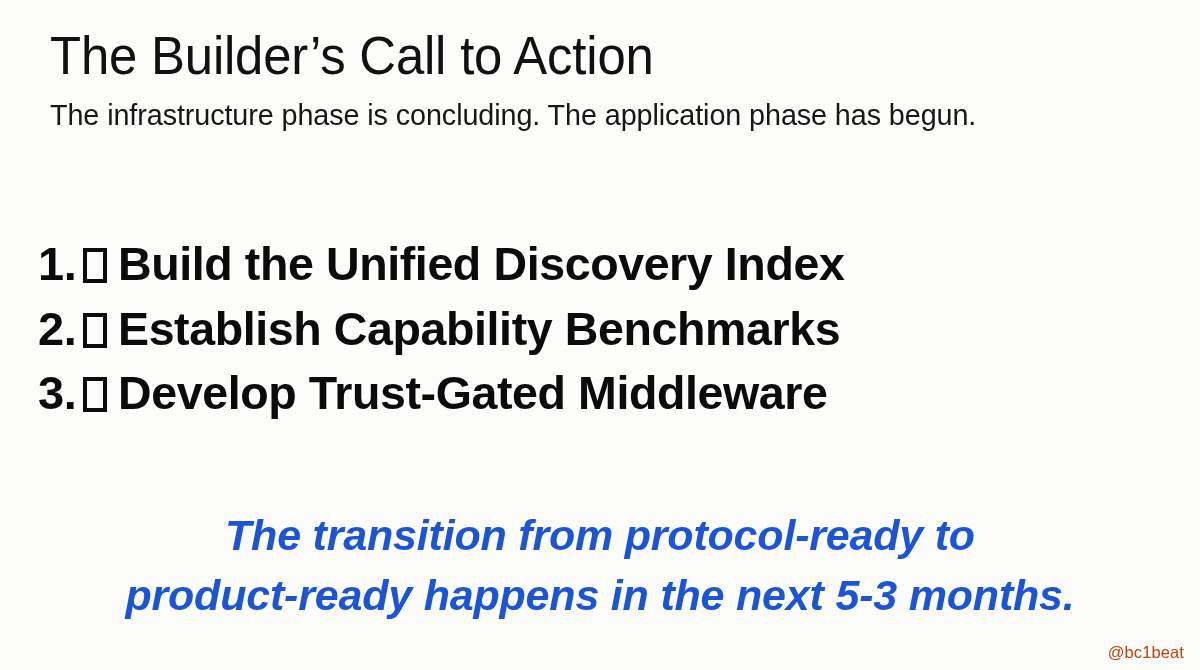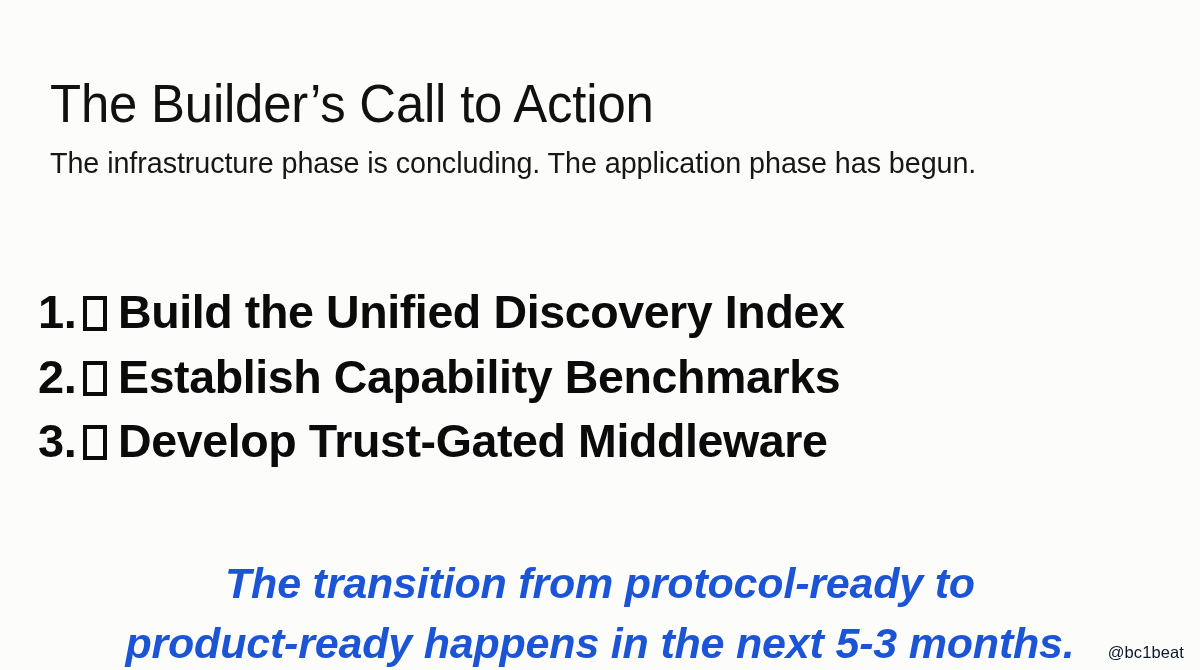--- a/index.html
+++ b/index.html
@@ -13,21 +13,20 @@
     font-family: "Liberation Sans", sans-serif;
     overflow: hidden;
     position: relative;
     -webkit-font-smoothing: antialiased;
   }
 
   .slide {
     position: absolute;
     inset: 0;
     background: #fcfcfa;
-    margin-top: 48px;
   }
 
   
   .header {
     position: absolute;
     left: 50px;
     top: 26px;
     right: 40px;
   }
 
@@ -128,21 +127,21 @@
   }
 
   
   .watermark {
     position: absolute;
     right: 16px;
     bottom: 8px;
     font-family: "Liberation Sans", sans-serif;
     font-size: 16.5px;
     font-weight: 400;
-    color: #0f172a;
+    color: #c2410c;
     letter-spacing: 0.1px;
   }
 </style>
 </head>
 <body>
 
 <div class="slide">
 
   <div class="header">
     <h1 class="slide-title">The Builder’s Call to Action</h1>

